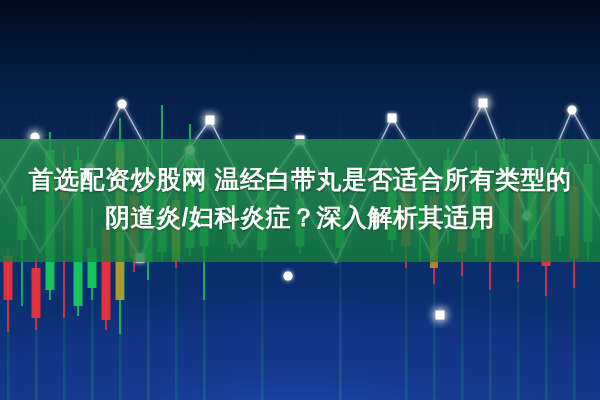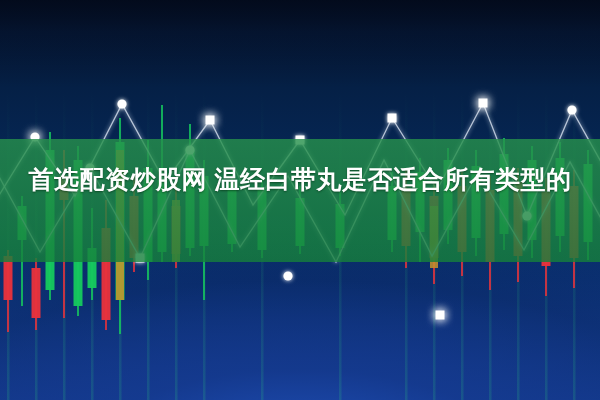--- a/index.html
+++ b/index.html
@@ -185,15 +185,16 @@
       </g>
   </svg>
 
   <div class="layer" id="vignette"></div>
 
   <div id="green-band"></div>
   <div id="band-glow"></div>
 
   <div id="headline">
     <span class="ln">首选配资炒股网 温经白带丸是否适合所有类型的</span>
+    <span class="ln">阴道炎/妇科炎症？深入解析其适用</span>
   </div>
 
 </div>
 
 </body></html>

